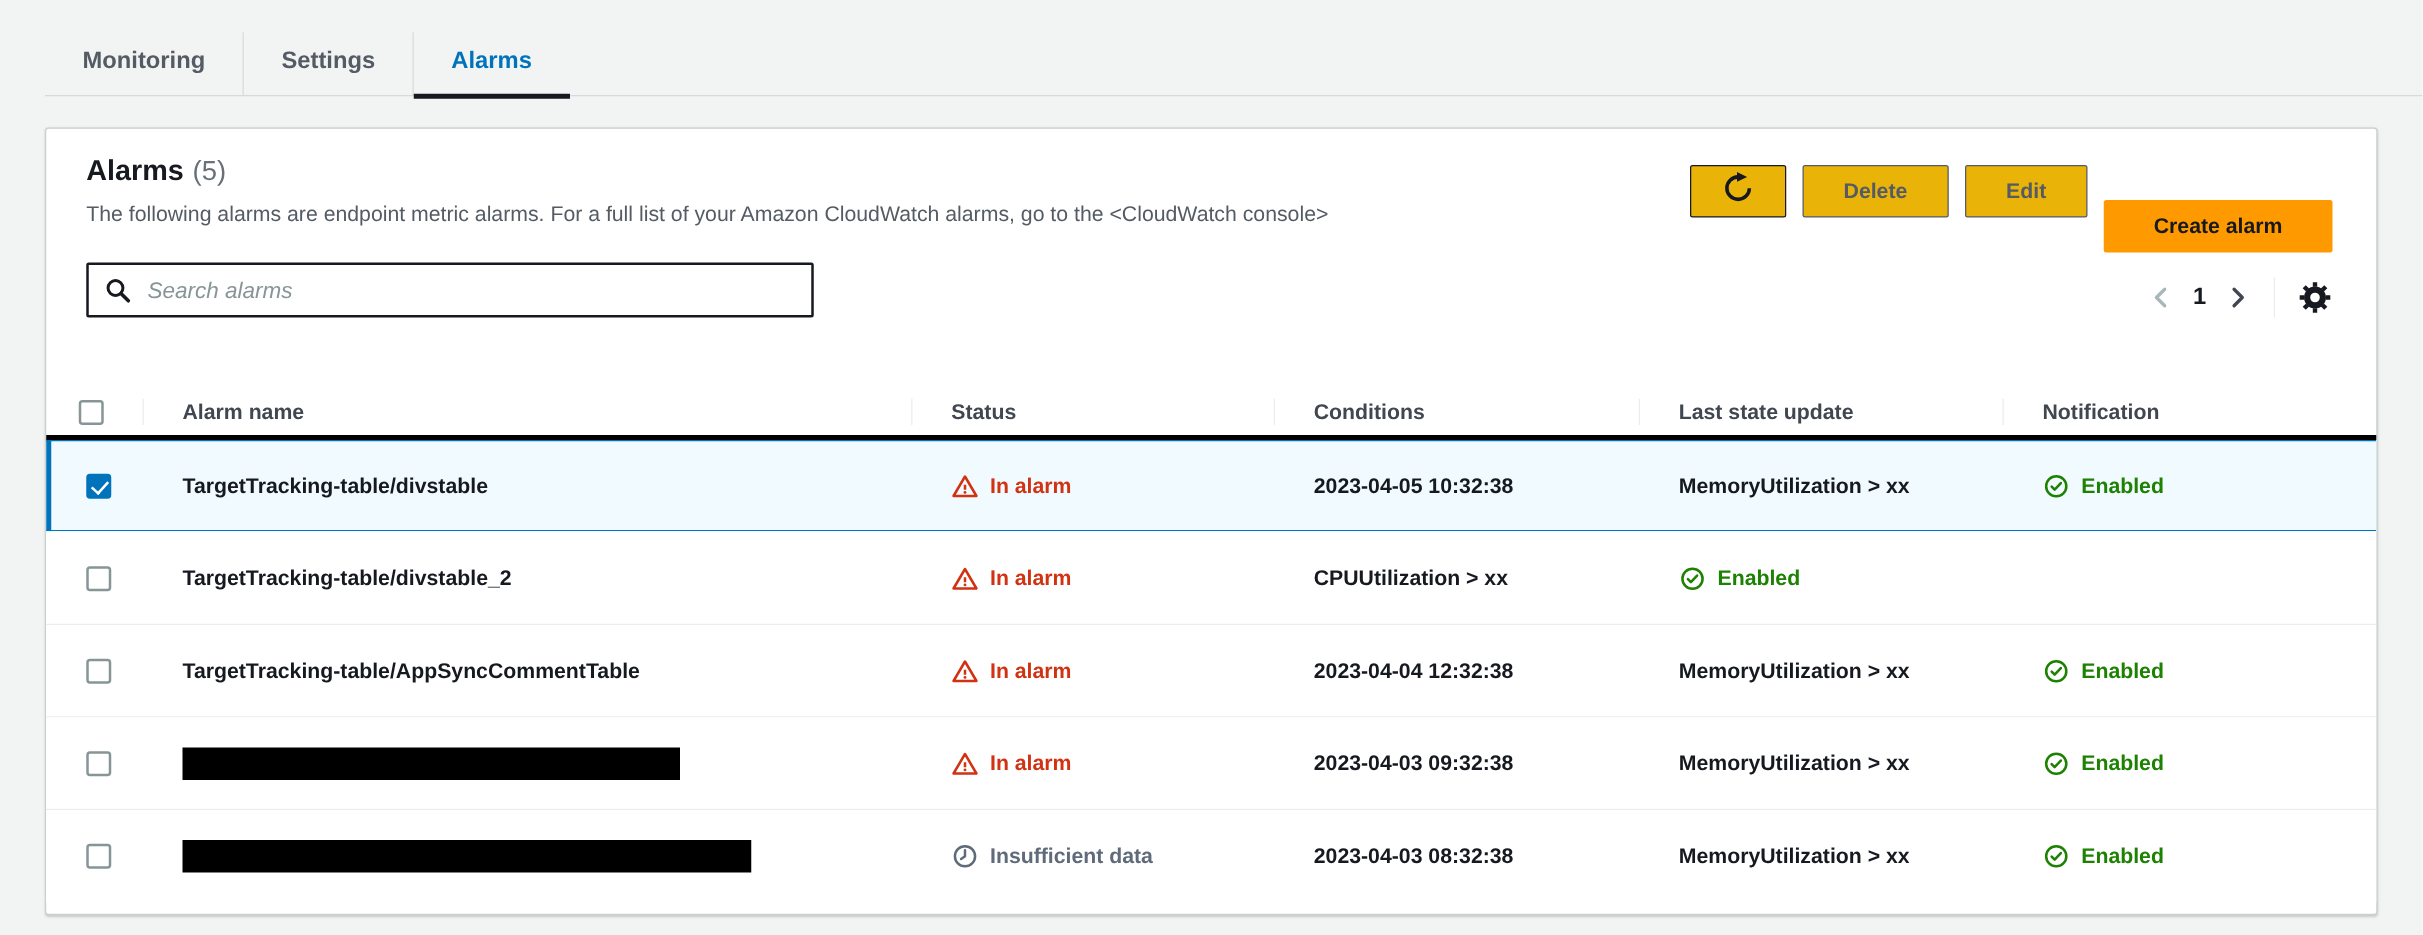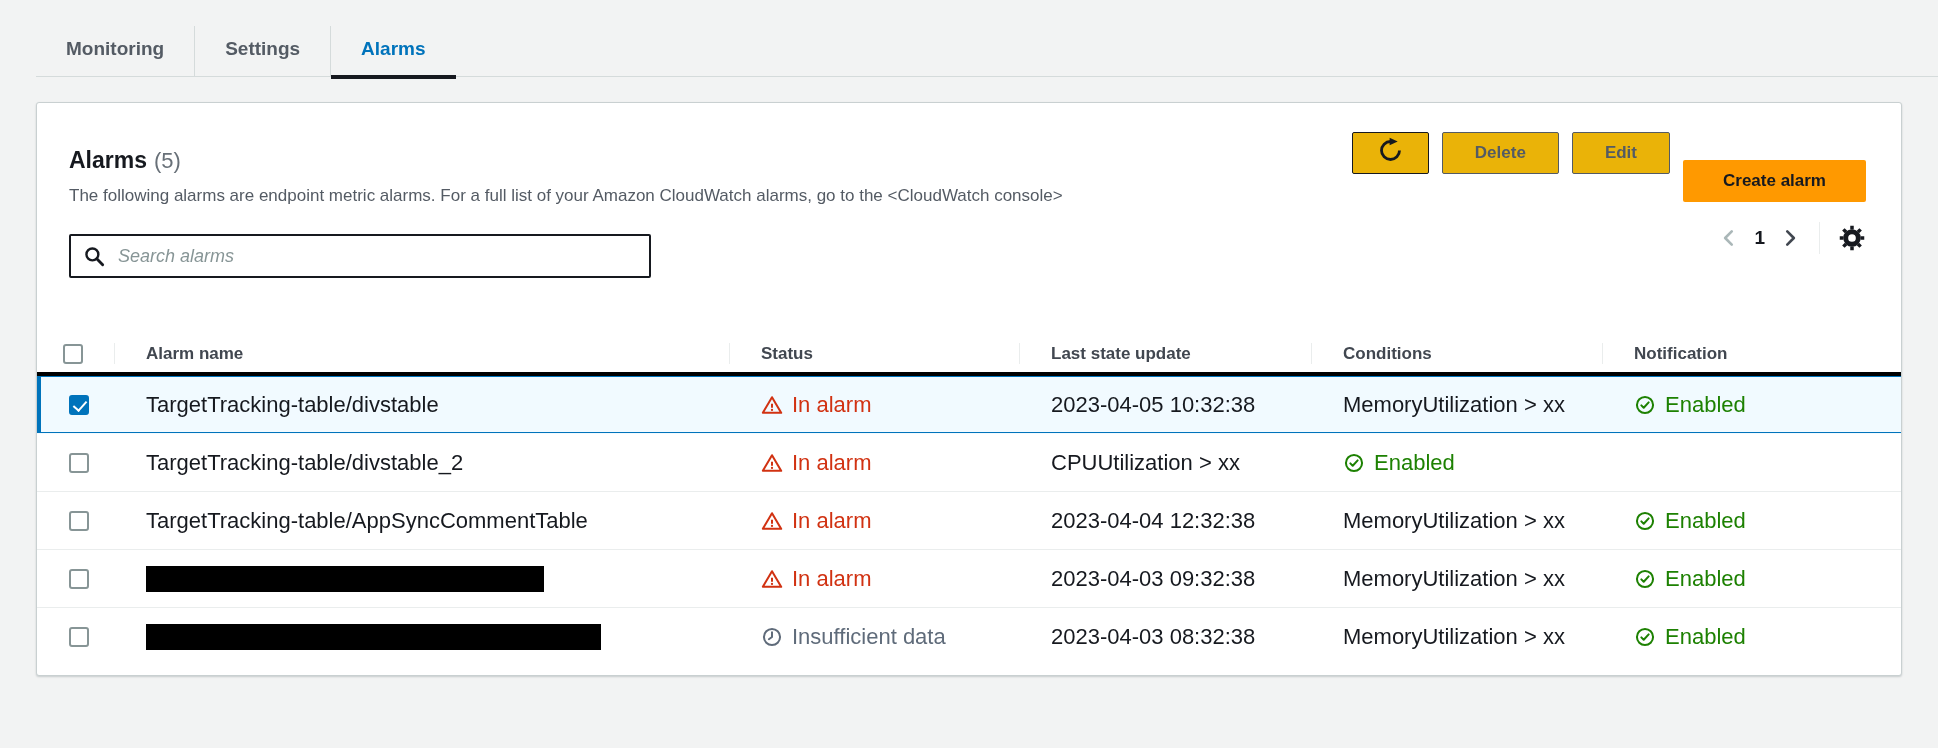--- a/index.html
+++ b/index.html
@@ -15,21 +15,21 @@
          cursor:pointer; position:relative; line-height:22px; }
   .tab + .tab { border-left:1px solid #d5dbdb; }
   .tab.active { color:#0073bb; }
   .tab.active::after { content:""; position:absolute; left:0; right:0; bottom:-3px;
                        height:4px; background:#16191f; }
   
   .card { margin:25px 36px 0; width:1866px; background:#fff;
           border:1px solid #c9d0d1; border-radius:3px;
           box-shadow:0 1px 2px rgba(0,28,36,.18); }
   .card-header { display:flex; justify-content:space-between; padding:0 35px 0 32px; }
-  .title-row { margin-top:44px; }
+  .title-row { margin-top:20px; }
   .title { font-size:23px; font-weight:700; color:#16191f; }
   .count { font-size:22px; color:#687078; margin-left:7px; }
   .desc { margin-top:12px; font-size:17px; color:#545b64; }
   
   .search { margin-top:28px; width:582px; height:44px; border:2px solid #16191f;
             border-radius:2px; display:flex; align-items:center; background:#fff; }
   .search-icon { display:flex; margin:0 10px 0 12px; }
   .search input { border:none; outline:none; flex:1; font-size:18px; background:transparent;
                   font-family:"Liberation Sans", sans-serif; color:#16191f; height:100%; }
   .search input::placeholder { color:#879596; font-style:italic; }
@@ -54,21 +54,21 @@
   .table { margin-top:57px; padding-bottom:9px; }
   .thead, .tr { display:grid; grid-template-columns:77px 615px 290px 292px 291px 1fr;
                 align-items:center; }
   .thead { height:41px; border-bottom:4px solid #000000; }
   .th { font-size:17px; font-weight:700; color:#414750; padding-left:32px;
         position:relative; height:100%; display:flex; align-items:center; }
   .th:not(.cb-col)::before { content:""; position:absolute; left:0; top:8px; bottom:8px;
         width:1px; background:#eaeded; }
   .th.cb-col::before { display:none; }
   .cb-col { padding-left:26px; }
-  .tr { height:58px; border-bottom:1px solid #eaeded; font-size:22px; background:#fff; }
+  .tr { height:74px; border-bottom:1px solid #eaeded; font-size:17px; background:#fff;font-weight:bold; }
   .tr:last-child { border-bottom:none; }
   .tr.selected { background:#f1faff; border-bottom-color:transparent;
         box-shadow: inset 4px 0 0 #0073bb, inset 0 1px 0 #0073bb, inset 0 -1px 0 #0073bb; }
   .td { padding-left:32px; display:flex; align-items:center; gap:9px; min-width:0; }
   .checkbox { width:20px; height:20px; border:2px solid #879596; border-radius:3px;
               background:#fff; cursor:pointer; position:relative; flex:none; }
   .checkbox.checked { background:#0073bb; border-color:#0073bb; }
   .checkbox.checked::after { content:""; position:absolute; left:5px; top:1px; width:6px;
               height:11px; border:solid #fff; border-width:0 2.5px 2.5px 0;
               transform:rotate(42deg); }
@@ -146,22 +146,22 @@
       </div>
     </div>
 
     <div class="table">
       <div class="thead">
         <div class="th cb-col">
           <div class="checkbox"></div>
         </div>
         <div class="th">Alarm name</div>
         <div class="th">Status</div>
+        <div class="th">Conditions</div>
         <div class="th">Last state update</div>
-        <div class="th">Conditions</div>
         <div class="th">Notification</div>
       </div>
       <div id="tbody">
           <div class="tr selected">
     <div class="td cb-col">
       <div class="checkbox checked"></div>
     </div>
     <div class="td">
       <span class="name">TargetTracking-table/divstable</span>
 

